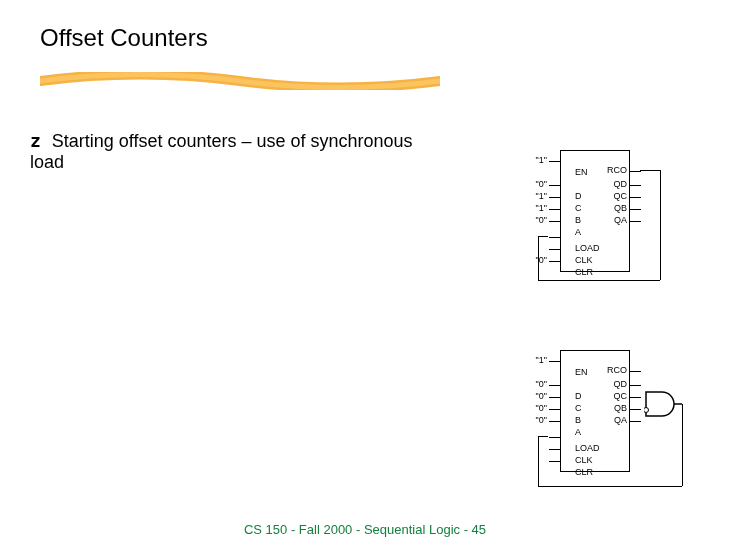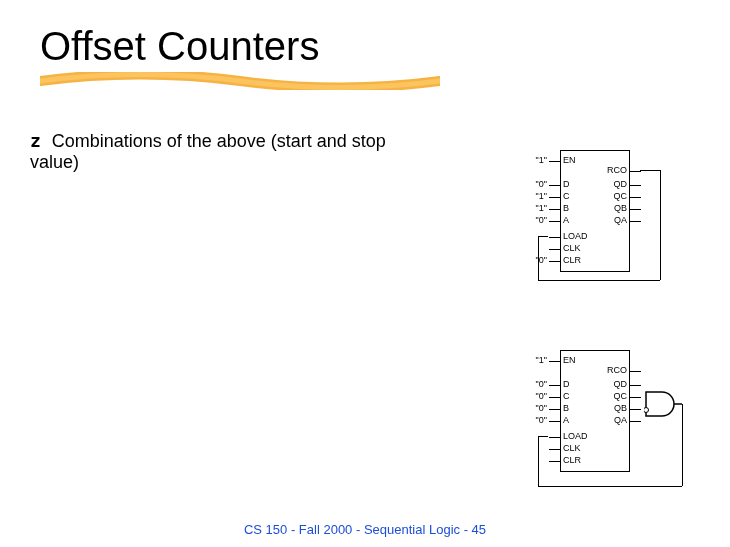--- a/index.html
+++ b/index.html
@@ -10,21 +10,21 @@
     background: #fff;
     font-family: "Comic Sans MS", "Segoe UI", sans-serif;
     color: #000;
     position: relative;
     overflow: hidden;
   }
   .title {
     position: absolute;
     left: 40px;
     top: 24px;
-    font-size: 40px;
+    font-size: 24px;
     font-family: "Comic Sans MS", sans-serif;
     text-align: center;
   }
   .underline {
     position: absolute;
     left: 40px;
     top: 72px;
     width: 400px;
     height: 18px;
   }
@@ -38,54 +38,54 @@
   .b1 { margin-bottom: 2px; }
   .sub { font-size: 14px; margin-left: 28px; margin-top: 2px; margin-bottom: 14px; }
   .zb::before { content: "z "; color: #000; font-weight: bold; font-family: monospace; }
   .yb::before { content: "y "; color: #000; font-weight: bold; font-family: monospace; }
   .footer {
     position: absolute;
     left: 0; width: 730px;
     bottom: 10px;
     text-align: center;
     font-size: 13px;
-    color: #1d4ed8;
+    color: #15803d;
   }
   
   .diag {
     position: absolute;
     font-family: Arial, sans-serif;
     font-size: 10px;
   }
   .chip {
     position: absolute;
     border: 1.5px solid #000;
     background: #fff;
     width: 68px;
   }
   .pinL, .pinR { position: absolute; width: 12px; height: 0; border-top: 1.5px solid #000; }
   .pinL { left: -12px; }
   .pinR { right: -12px; }
   .plab { position: absolute; font-size: 9px; line-height: 9px; }
   .plabL { right: 100%; margin-right: 14px; white-space: nowrap; }
-  .plabI { left: 2px; white-space: nowrap; }
+  .plabI { left: 14px; white-space: nowrap; margin-top: 12px; }
   .plabIR { right: 2px; white-space: nowrap; }
 </style>
 </head>
 <body>
 
 <div class="title">Offset Counters</div>
 
 <svg class="underline" viewBox="0 0 400 18" preserveAspectRatio="none">
   <path d="M0 9 Q 100 -4 200 9 T 400 9" fill="none" stroke="#f5a623" stroke-width="10" stroke-linecap="round" opacity="0.85"></path>
   <path d="M0 9 Q 100 -4 200 9 T 400 9" fill="none" stroke="#ffcf70" stroke-width="5" stroke-linecap="round" opacity="0.6"></path>
 </svg>
 
 <div class="content">
-  <div class="b1 zb"><span>Combinations of the above (start and stop value)</span></div>
+  <div class="b1 zb"><span>Starting offset counters – use of synchronous load</span></div>
 </div>
 
 <div class="footer">CS 150 - Fall  2000 - Sequential Logic - 45</div>
 
 <div class="diag" style="left:470px; top:150px; width:240px; height:140px;">
   <div class="chip" style="left:90px; top:0; height:120px;">
 
     <div class="pinL" style="top:10px"></div>
     <span class="plab plabL" style="top:5px">"1"</span>
     <span class="plab plabI" style="top:5px">EN</span>

